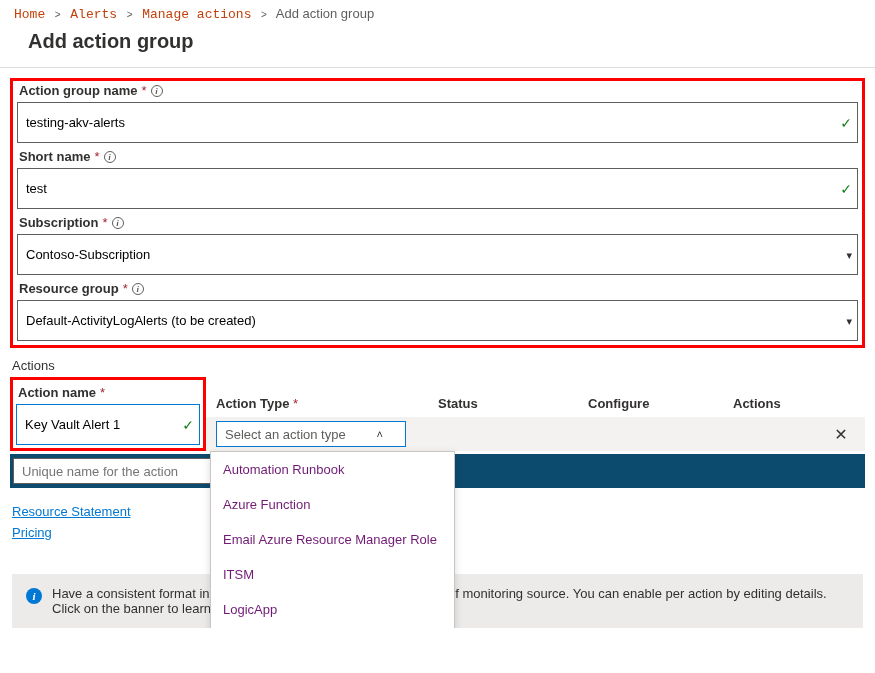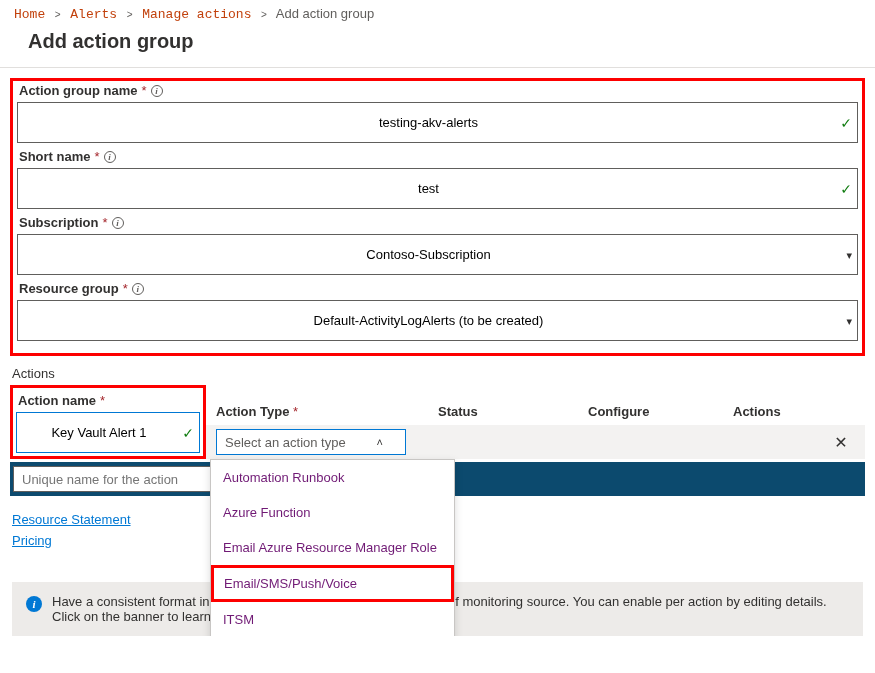--- a/index.html
+++ b/index.html
@@ -47,21 +47,20 @@
     }
     .field-wrap { position: relative; }
     .text-input, .select {
       width: 100%;
       padding: 4px 26px 4px 8px;
       border: 1px solid #605e5c;
       font-size: 13px;
       height: 41px;
       background: #fff;
       font-family: inherit;
-      text-align: center;
     }
     .text-input.focused { border-color: #0078d4; }
     .valid-check {
       position: absolute; right: 6px; top: 50%; transform: translateY(-50%);
       color: #107c10; font-size: 14px; pointer-events: none;
     }
     .select {
       appearance: none;
       background-image: none;
     }
@@ -191,21 +190,21 @@
         <span>Subscription</span>
           <span class="req">*</span>
         <span class="info-icon">i</span>
       </div>
       <div class="field-wrap">
         <select class="select"><option>Contoso-Subscription</option></select>
         <span class="select-caret">▾</span>
       </div>
     </div>
 
-    <div class="form-row" style="margin-bottom:8px;">
+    <div class="form-row" style="margin-bottom:0;">
       <div class="form-label">
         <span>Resource group</span>
           <span class="req">*</span>
         <span class="info-icon">i</span>
       </div>
       <div class="field-wrap">
         <select class="select"><option>Default-ActivityLogAlerts (to be created)</option></select>
         <span class="select-caret">▾</span>
       </div>
     </div>
@@ -235,21 +234,20 @@
         <div class="action-row">
           <div class="action-type-cell" style="padding-left:6px;">
             <div class="type-select">
               <span>Select an action type</span>
               <span class="up">˄</span>
             </div>
             <div class="dropdown">
               <div class="dropdown-item">Automation Runbook</div>
               <div class="dropdown-item">Azure Function</div>
               <div class="dropdown-item">Email Azure Resource Manager Role</div>
-              <div class="dropdown-item hl">Email/SMS/Push/Voice</div>
               <div class="dropdown-item">ITSM</div>
               <div class="dropdown-item">LogicApp</div>
               <div class="dropdown-item">Secure Webhook</div>
               <div class="dropdown-item">Webhook</div>
             </div>
           </div>
           <div class="delete-x">✕</div>
         </div>
       </div>
     </div>

